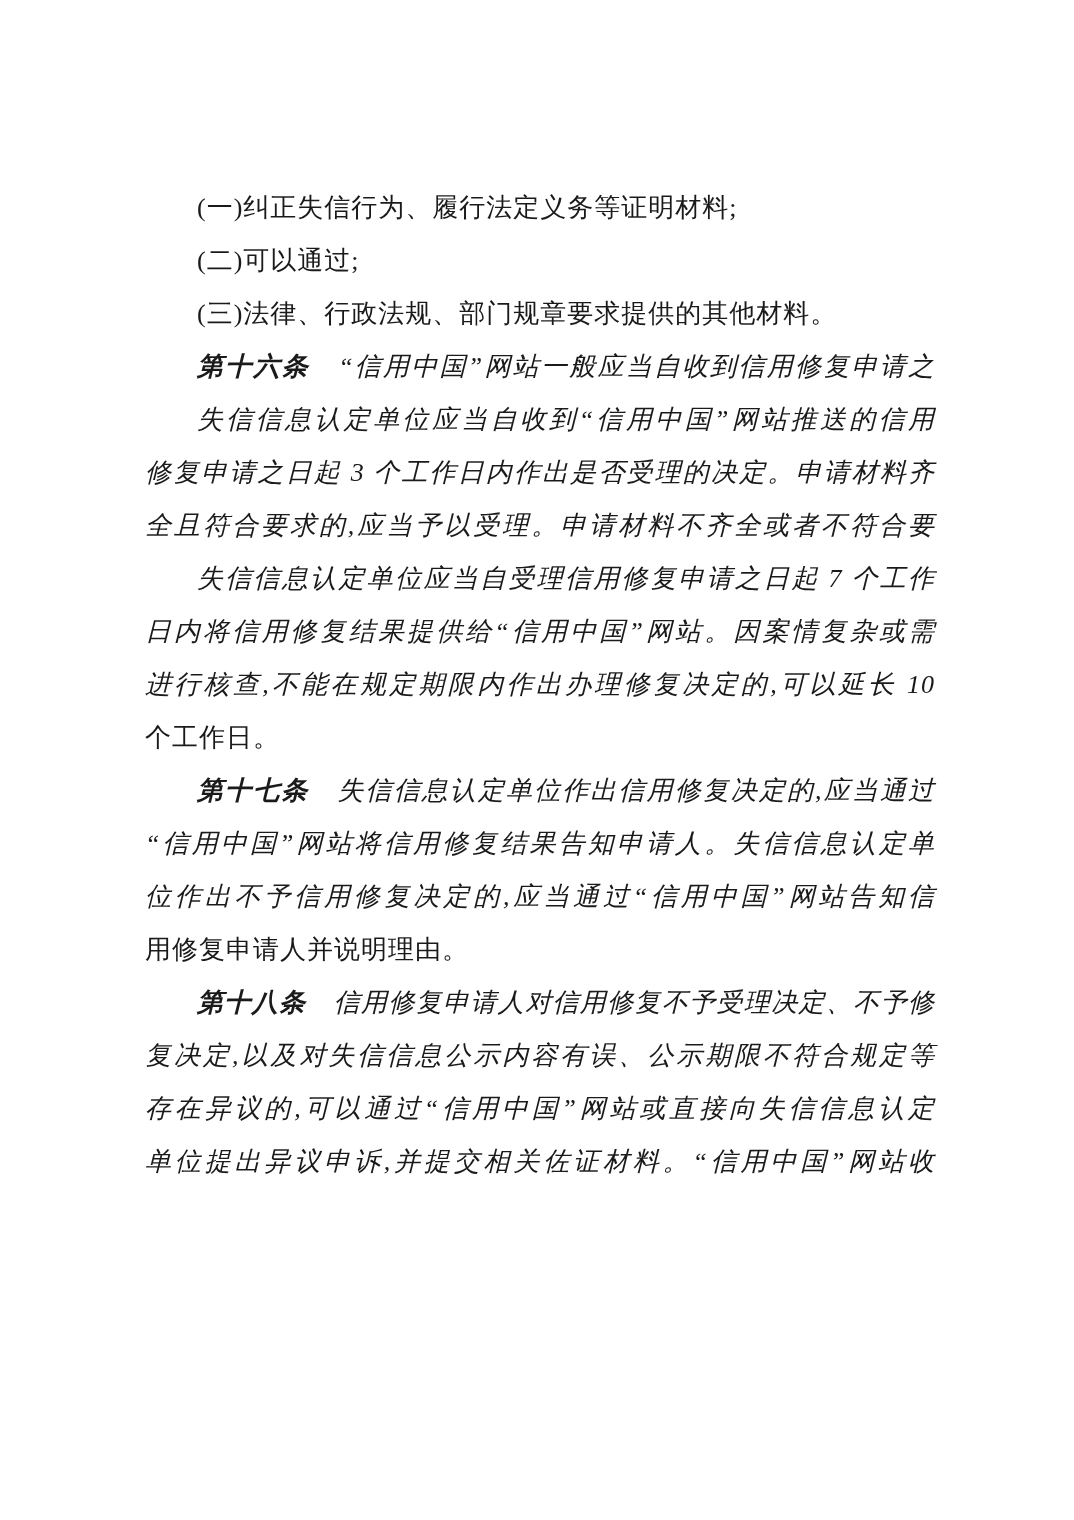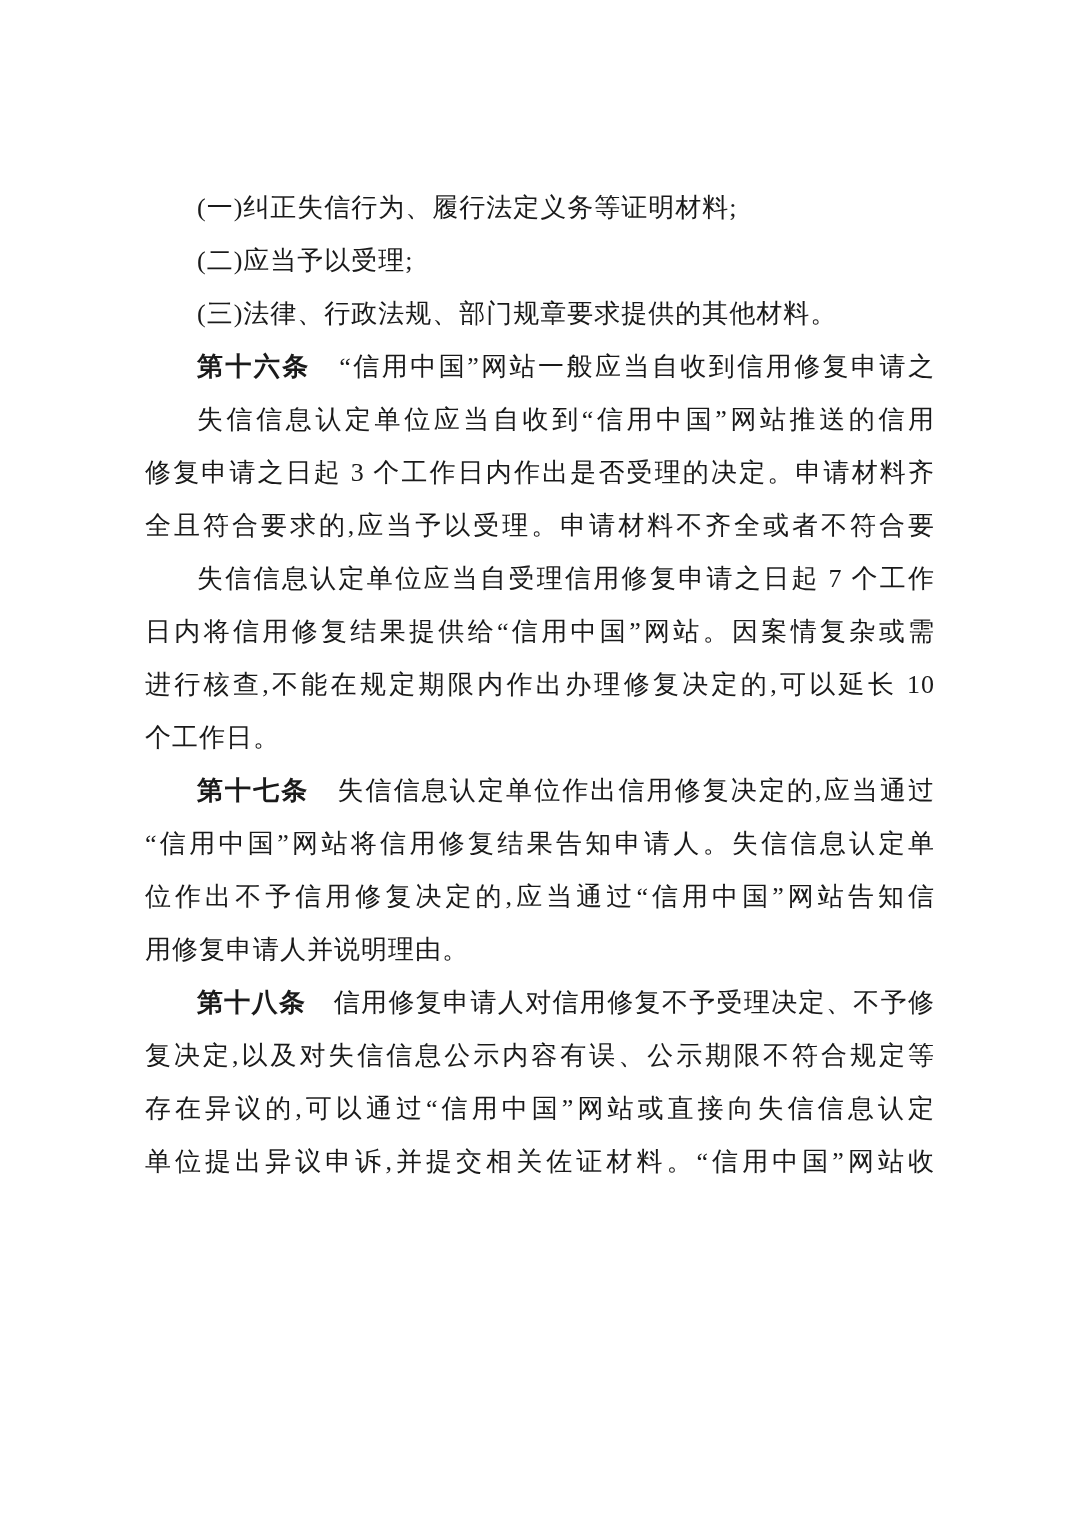--- a/index.html
+++ b/index.html
@@ -33,37 +33,38 @@
   .line {
     height: 53px;
     line-height: 53px;
     white-space: pre;
     text-align: left;
   }
   .line.just {
     white-space: normal;
     text-align: justify;
     text-align-last: justify;
+    font-style: italic;
   }
   .line.first {
     padding-left: 52px; 
   }
   .lead {
     font-weight: 700;
     font-family: "Liberation Sans", "DejaVu Sans", sans-serif;
     letter-spacing: 1px;
   }
 </style>
 </head>
 <body>
 
 <div class="page">
   <div class="text-block" id="text-block" style="color: rgb(26, 26, 26);">
       <div class="line first">(一)纠正失信行为、履行法定义务等证明材料;</div>
-      <div class="line first">(二)应当予以受理;</div>
+      <div class="line first">(二)可以通过;</div>
       <div class="line first">(三)法律、行政法规、部门规章要求提供的其他材料。</div>
       <div class="line just first"><span class="lead">第十六条</span><span>　“信用中国”网站一般应当自收到信用修复申请之</span></div>
       <div class="line just first">失信信息认定单位应当自收到“信用中国”网站推送的信用</div>
       <div class="line just">修复申请之日起 3 个工作日内作出是否受理的决定。申请材料齐</div>
       <div class="line just">全且符合要求的,应当予以受理。申请材料不齐全或者不符合要</div>
       <div class="line just first">失信信息认定单位应当自受理信用修复申请之日起 7 个工作</div>
       <div class="line just">日内将信用修复结果提供给“信用中国”网站。因案情复杂或需</div>
       <div class="line just">进行核查,不能在规定期限内作出办理修复决定的,可以延长 10</div>
       <div class="line">个工作日。</div>
       <div class="line just first"><span class="lead">第十七条</span><span>　失信信息认定单位作出信用修复决定的,应当通过</span></div>

